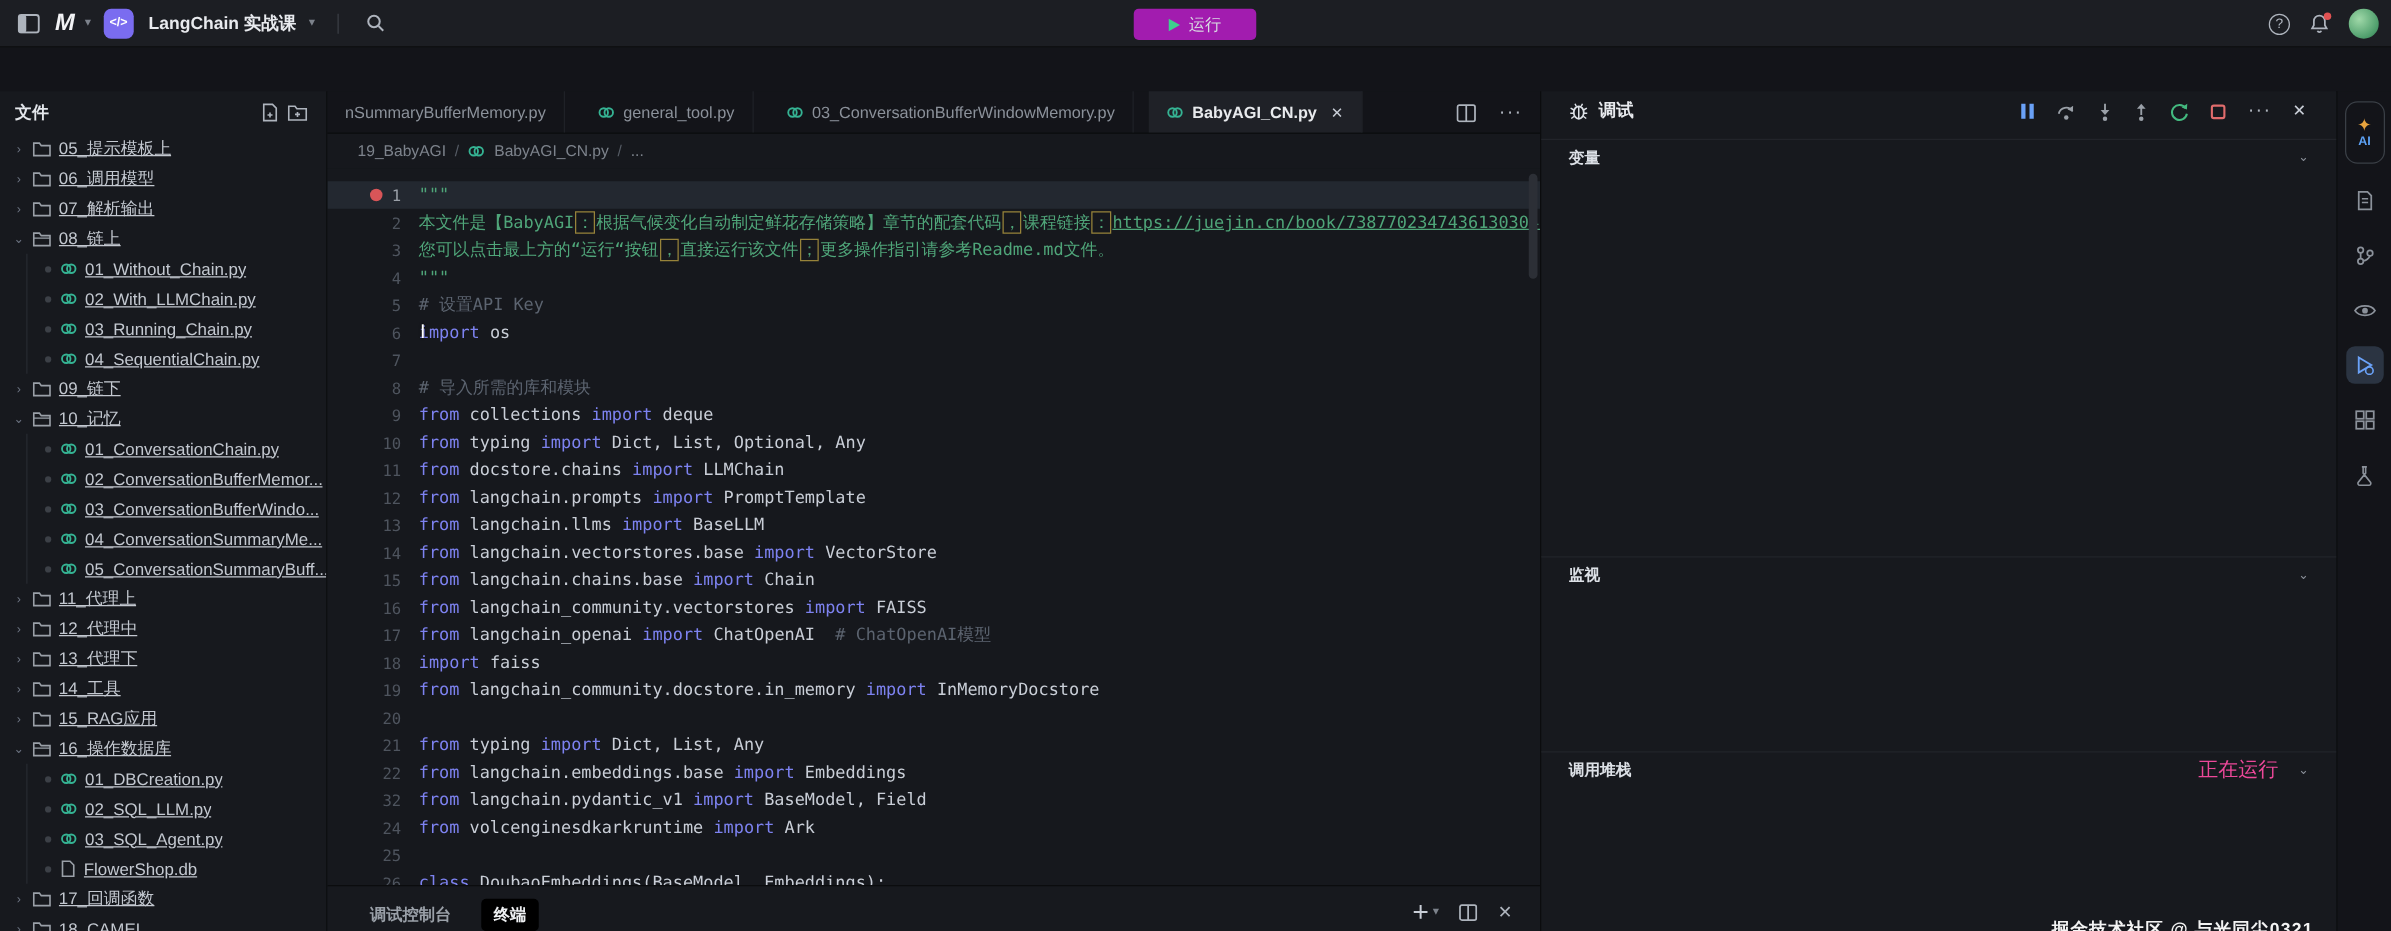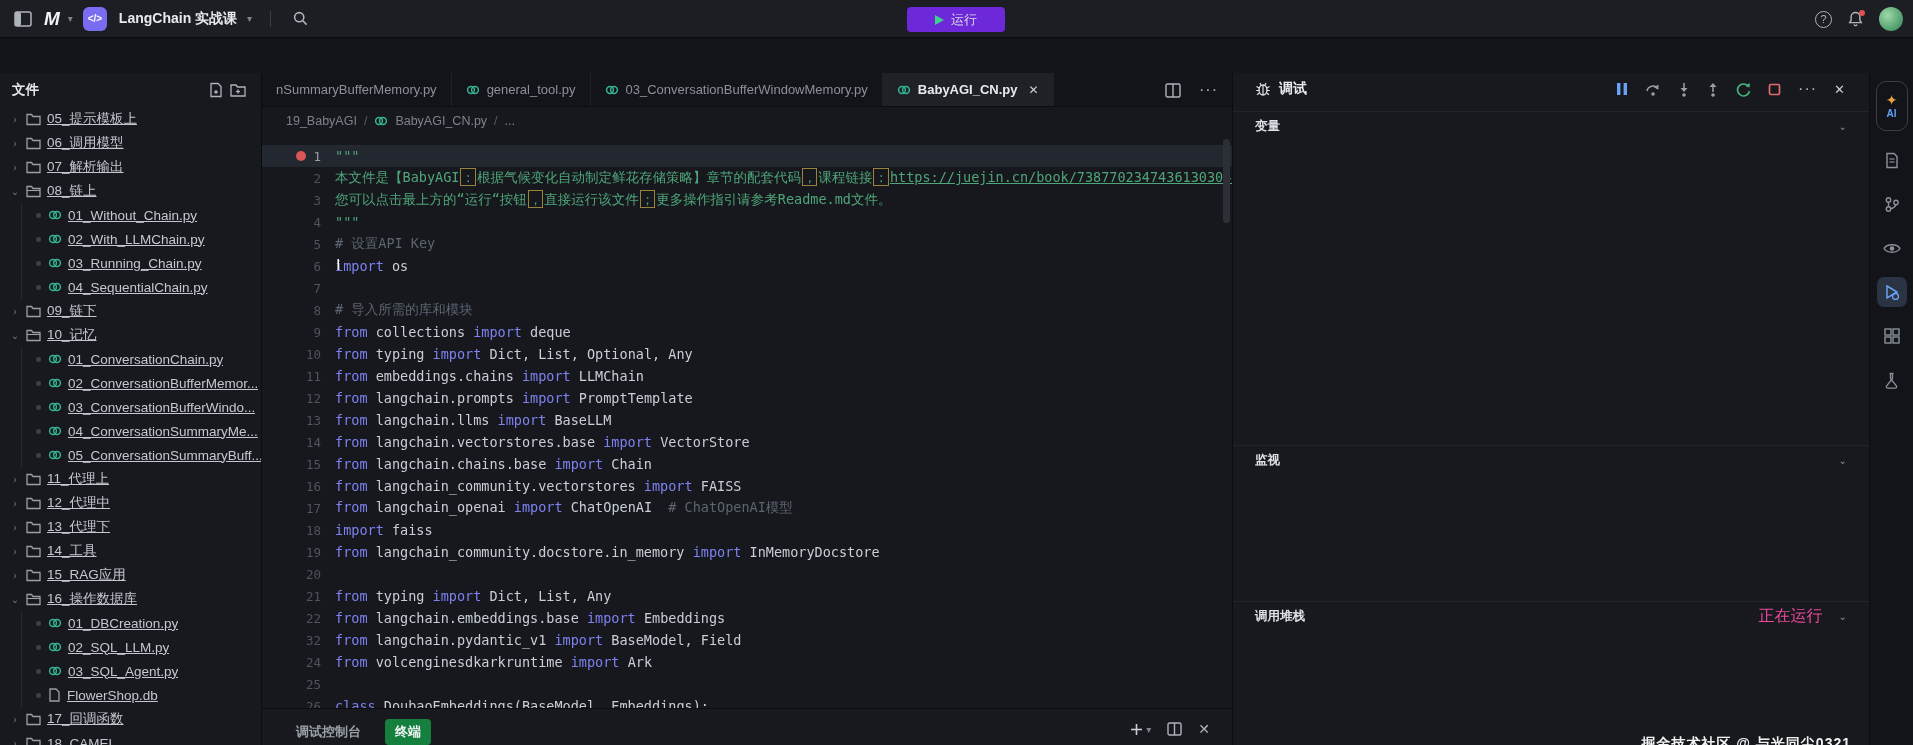--- a/index.html
+++ b/index.html
@@ -11,21 +11,21 @@
   #titlebar { position:absolute; left:0; top:0; width:1913px; height:38px; background:#1c1e23;
     display:flex; align-items:center; border-bottom:1px solid #0b0c0e; }
   .tb-left { display:flex; align-items:center; gap:10px; padding-left:12px; }
   .tb-icon { width:22px; height:22px; display:flex; align-items:center; justify-content:center; color:#aeb4bd; }
   .logo-m { font-weight:bold; font-style:italic; font-size:19px; color:#f2f3f5; letter-spacing:-2px; }
   .chev { color:#7c828b; font-size:10px; }
   .proj-badge { width:24px; height:24px; border-radius:6px; background:#7a6cf0; color:#fff;
     display:flex; align-items:center; justify-content:center; font-size:10px; font-weight:bold; }
   .proj-name { font-weight:bold; font-size:14px; color:#e8eaee; margin-left:2px; }
   .tb-divider { width:1px; height:16px; background:#3a3e45; margin:0 8px; }
-  #run-btn { position:absolute; left:907px; top:7px; width:98px; height:25px; background:#6d28d9;
+  #run-btn { position:absolute; left:907px; top:7px; width:98px; height:25px; background:#a21caf;
     border-radius:4px; display:flex; align-items:center; justify-content:center; gap:7px; cursor:pointer; }
   #run-btn .play { width:0; height:0; border-left:9px solid #3ecf8e; border-top:5.5px solid transparent; border-bottom:5.5px solid transparent; }
   #run-btn .lbl { color:#d8dce2; font-size:13px; }
   .tb-right { position:absolute; right:10px; top:0; height:38px; display:flex; align-items:center; gap:16px; }
   .help-circ { width:17px; height:17px; border-radius:50%; border:1.4px solid #aeb4bd; color:#aeb4bd;
     font-size:11px; display:flex; align-items:center; justify-content:center; }
   .bell { position:relative; color:#aeb4bd; font-size:15px; }
   .bell .dot { position:absolute; right:-2px; top:-1px; width:6px; height:6px; background:#e05252; border-radius:50%; }
   .avatar { width:24px; height:24px; border-radius:50%; background:radial-gradient(circle at 35% 35%, #9fd8a8, #4d9d6b 70%, #2e6f4c); }
 
@@ -81,21 +81,21 @@
   .url { color:#4fa579; text-decoration:underline; }
   .box { color:#4fa579; border:1px solid #97833a; margin:0 1px; }
   #cursor-ibeam { position:absolute; left:74px; top:121px; width:9px; height:16px; color:#ffffff; z-index:5;
     font-family:"DejaVu Sans Mono",monospace; font-size:15px; text-shadow:0 0 2px #000; }
   #ed-scrollbar { position:absolute; right:2px; top:4px; width:7px; height:84px; background:#2c2f36; border-radius:4px; }
 
   
   #bottompanel { height:72px; background:#17191e; border-top:1px solid #0b0c0e; position:relative; overflow:hidden; }
   .bp-tabs { display:flex; align-items:center; gap:14px; padding:10px 0 0 24px; }
   .bp-tab { font-size:13px; color:#9aa0a8; font-weight:bold; cursor:pointer; padding:4px 10px; border-radius:4px; }
-  .bp-tab.active { background:#15803d; color:#f0f2f4; }
+  .bp-tab.active { background:#000000; color:#f0f2f4; }
   .bp-icons { position:absolute; right:22px; top:12px; display:flex; align-items:center; gap:16px; color:#aeb4bd; }
   .bp-icons .plus-wrap { display:flex; align-items:center; gap:3px; }
   #terminal-line { position:absolute; left:40px; top:62px; font-family:"DejaVu Sans Mono","Liberation Mono",monospace;
     font-size:13.5px; color:#cfd4db; white-space:nowrap; }
   #pen-float { position:absolute; left:948px; top:55px; width:24px; height:24px; border-radius:50%;
     background:#23262b; border:1px solid #3a3f46; display:flex; align-items:center; justify-content:center; color:#d8dce2; font-size:12px; }
 
   
   .dbg-header { height:32px; display:flex; align-items:center; padding:0 22px; position:relative; }
   .dbg-title { font-weight:bold; font-size:14px; color:#e8eaee; margin-left:8px; }
@@ -459,21 +459,21 @@
             <span class="flabel">19_BabyAGI</span>
           </div>
           <div class="tree-children">
             <div class="tree-row selected"></div>
           </div>
         </div>
     </div>
 
     <div id="center">
       <div id="tabstrip">
-        <div id="tabs-container" style="display:flex;">
+        <div id="tabs-container" style="display:flex;gap:12px;">
             <div class="tab">
               <span>nSummaryBufferMemory.py</span>
             </div>
             <div class="tab">
               <span>
                 <svg width="14" height="14" viewBox="0 0 14 14">
                   <circle cx="5" cy="7" r="3.4" fill="none" stroke="#35b393" stroke-width="1.5"></circle>
                   <circle cx="9" cy="7" r="3.4" fill="none" stroke="#35b393" stroke-width="1.5"></circle>
                 </svg>
               </span>
@@ -584,21 +584,21 @@
             <div class="code-line">
               <span class="gutter">
                 <span>10</span>
               </span>
               <span class="ctext"><span class="kw">from</span><span class="txt"> typing </span><span class="kw">import</span><span class="txt"> Dict, List, Optional, Any</span></span>
             </div>
             <div class="code-line">
               <span class="gutter">
                 <span>11</span>
               </span>
-              <span class="ctext"><span class="kw">from</span><span class="txt"> embeddings.chains </span><span class="kw">import</span><span class="txt"> LLMChain</span></span>
+              <span class="ctext"><span class="kw">from</span><span class="txt"> docstore.chains </span><span class="kw">import</span><span class="txt"> LLMChain</span></span>
             </div>
             <div class="code-line">
               <span class="gutter">
                 <span>12</span>
               </span>
               <span class="ctext"><span class="kw">from</span><span class="txt"> langchain.prompts </span><span class="kw">import</span><span class="txt"> PromptTemplate</span></span>
             </div>
             <div class="code-line">
               <span class="gutter">
                 <span>13</span>

